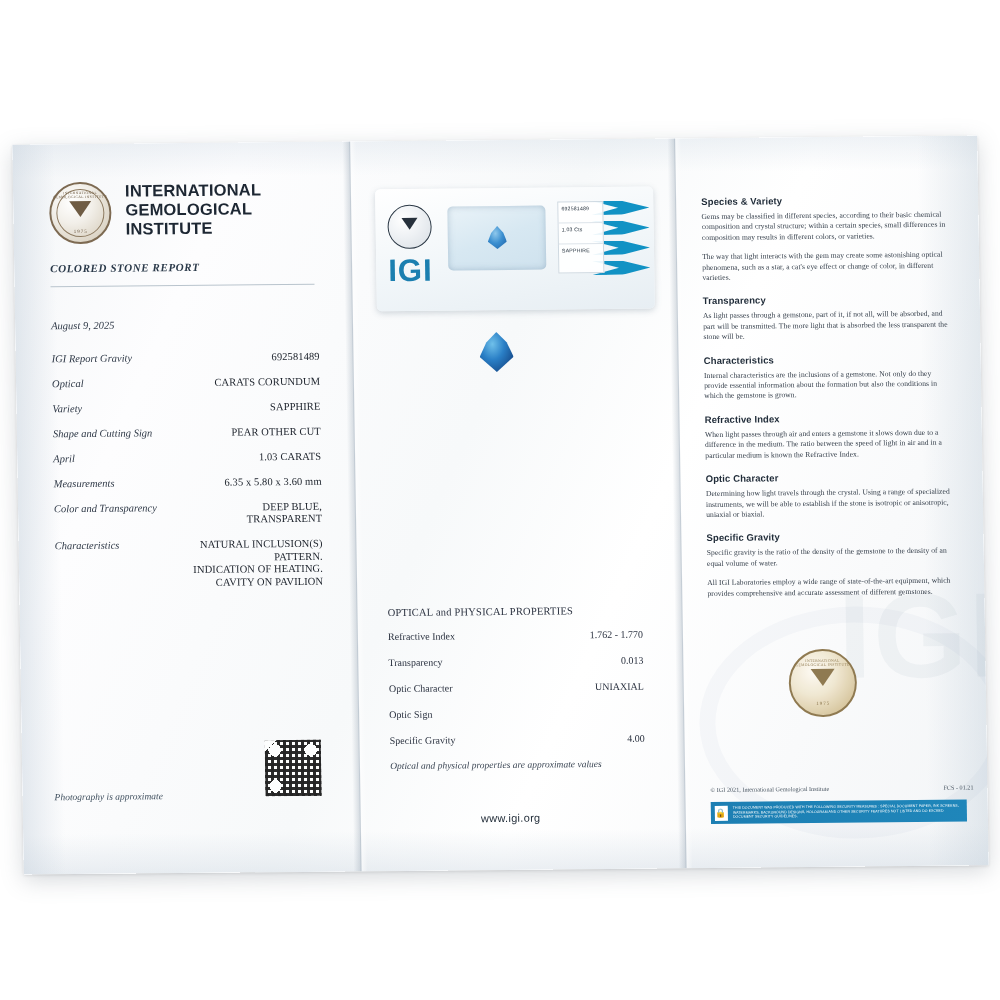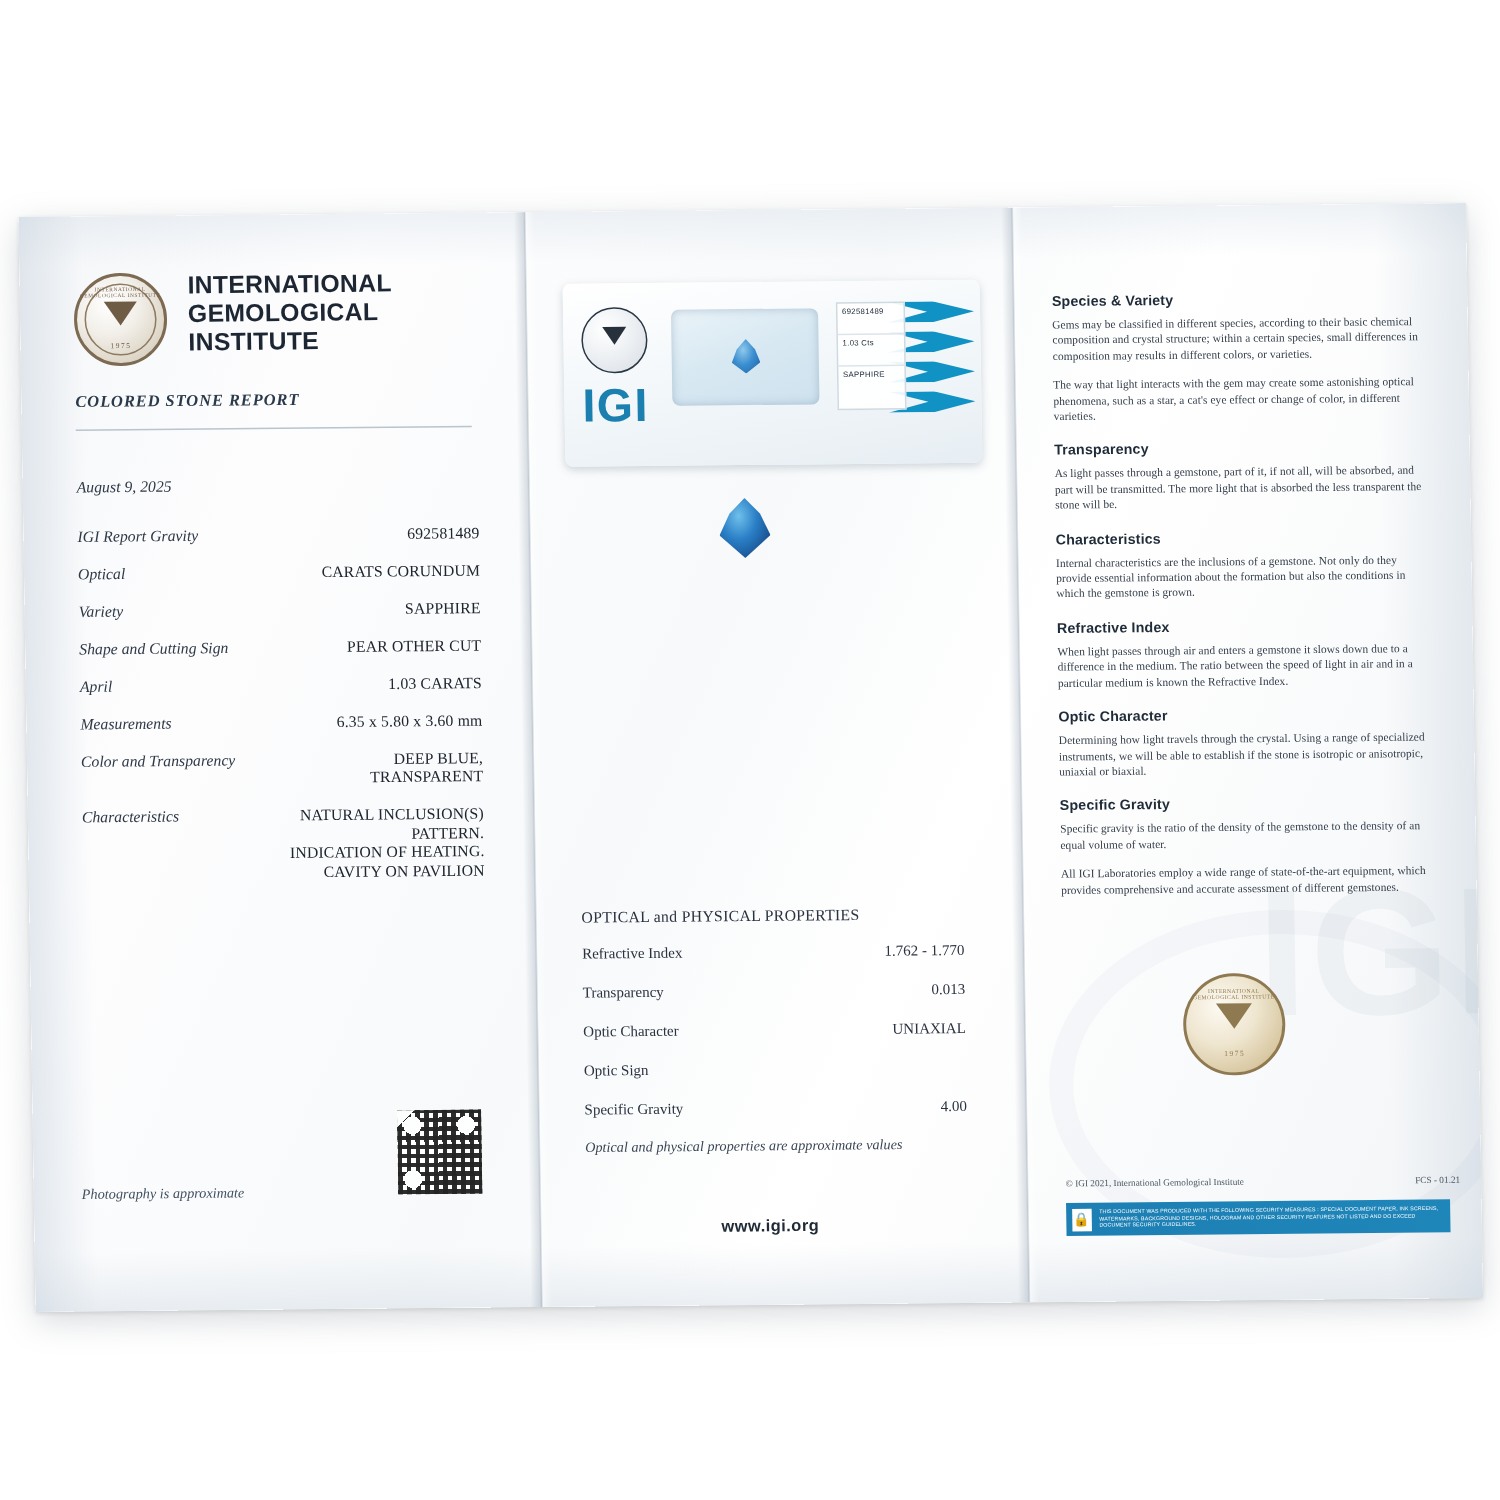--- a/index.html
+++ b/index.html
@@ -334,21 +334,21 @@
     font-size: 9.5px;
     font-style: italic;
     font-family: "Liberation Serif", serif;
     color: #3b4654;
   }
   #igi-url {
     position: absolute;
     left: 114px;
     top: 672px;
     font-size: 11px;
-    font-weight: bold;
+    font-weight: normal;
     color: #1f2a36;
     font-family: "Liberation Sans", sans-serif;
     letter-spacing: 0.3px;
   }
 
   
   #right-inner {
     position: absolute;
     left: 20px;
     top: 58px;

